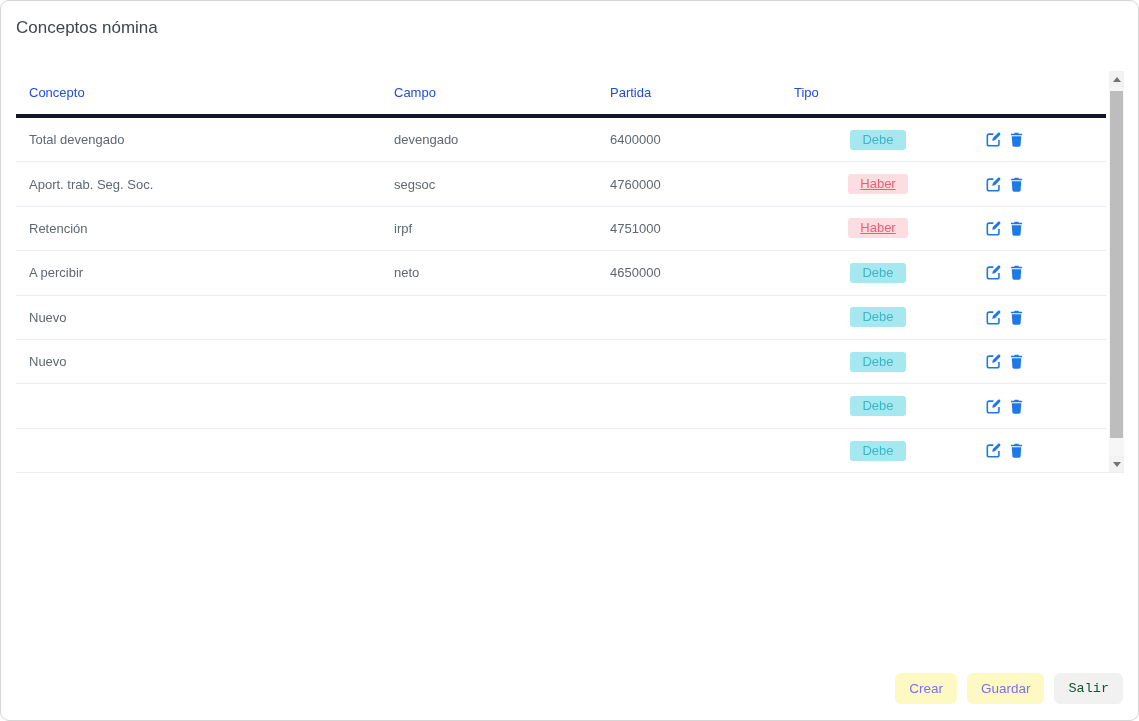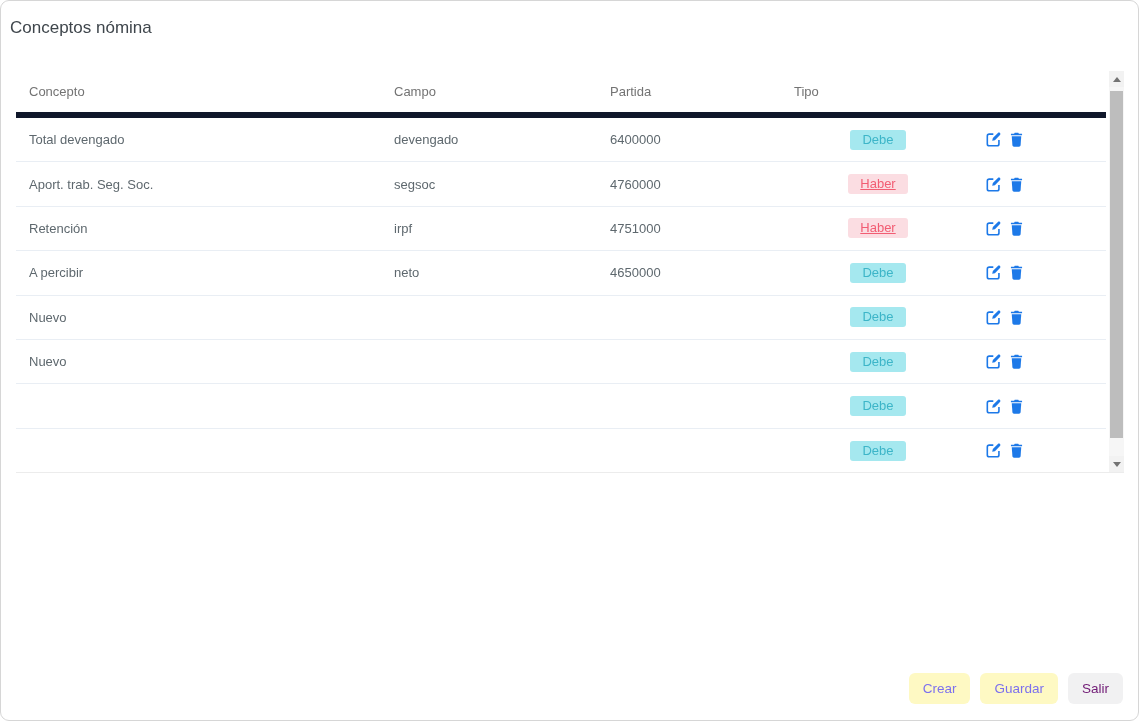--- a/index.html
+++ b/index.html
@@ -1,25 +1,25 @@
 <!DOCTYPE html>
 <html><head>
 <meta charset="utf-8">
 <style>
   html,body{margin:0;padding:0;background:#fff;}
   body{width:1139px;height:721px;font-family:"Liberation Sans",sans-serif;-webkit-font-smoothing:antialiased;}
   .dialog{position:relative;width:1139px;height:721px;box-sizing:border-box;background:#fff;
           border:1px solid #d6d6d6;border-radius:9px;overflow:hidden;}
-  .title{position:absolute;left:9px;top:17px;font-size:17px;color:#3f464c;}
+  .title{position:absolute;left:15px;top:17px;font-size:17px;color:#3f464c;}
 
   
   .table-area{position:absolute;left:15px;top:70px;width:1108px;height:402px;border-bottom:1px solid #ececec;box-sizing:border-box;}
   .rows-wrap{margin-right:18px;}
   .trow{display:flex;align-items:center;height:44.4px;border-bottom:1px solid #e9eef4;font-size:13px;color:#5e686e;box-sizing:border-box;}
-  .thead{display:flex;align-items:center;height:47px;border-bottom:6px solid #0f172a;font-size:13px;color:#737373;box-sizing:border-box;}
+  .thead{display:flex;align-items:center;height:47px;border-bottom:4px solid #0f172a;font-size:13px;color:#1d4ed8;box-sizing:border-box;}
   .rows-wrap .trow:last-child{border-bottom:none;}
   .cell{box-sizing:border-box;padding-left:13px;overflow:hidden;white-space:nowrap;}
   .c1{width:365px;} .c2{width:216px;} .c3{width:183px;}
   .c4{width:196px;} 
   .c4.center{display:flex;justify-content:center;padding-left:0;}
   .thead .c4{padding-left:14px;}
   .c5{flex:1;display:flex;align-items:center;gap:9px;padding-left:10px;}
   .badge{display:inline-block;height:20px;line-height:20px;padding:0 12px;border-radius:3px;font-size:13px;}
   .badge.debe{background:#a5e8ef;color:#3db5c8;}
   .badge.haber{background:#fbdde2;color:#f25d73;text-decoration:underline;}
@@ -30,21 +30,21 @@
   .sb-btn{height:16px;display:flex;align-items:center;justify-content:center;background:#f2f2f2;cursor:pointer;}
   .arrow-up{width:0;height:0;border-left:4px solid transparent;border-right:4px solid transparent;border-bottom:5px solid #737373;}
   .arrow-down{width:0;height:0;border-left:4px solid transparent;border-right:4px solid transparent;border-top:5px solid #737373;}
   .sb-track{flex:1;position:relative;}
   .sb-thumb{position:absolute;left:1px;right:1px;top:4px;height:347px;background:#bdbdbd;cursor:pointer;}
 
   
   .footer{position:absolute;right:15px;bottom:16px;display:flex;gap:10px;}
   .btn{height:31px;padding:0 14px;border:none;border-radius:6px;font-size:13.5px;font-family:inherit;cursor:pointer;}
   .btn.accent{background:#fef9c3;color:#7c70ee;}
-  .btn.plain{background:#f1f1f2;color:#701a75;}
+  .btn.plain{background:#f1f1f2;color:#14532d;font-family:Liberation Mono, monospace;}
 </style>
 </head>
 <body>
 
 <div class="dialog">
 
   <div class="title">Conceptos nómina</div>
 
   <div class="table-area">
     <div class="rows-wrap">

